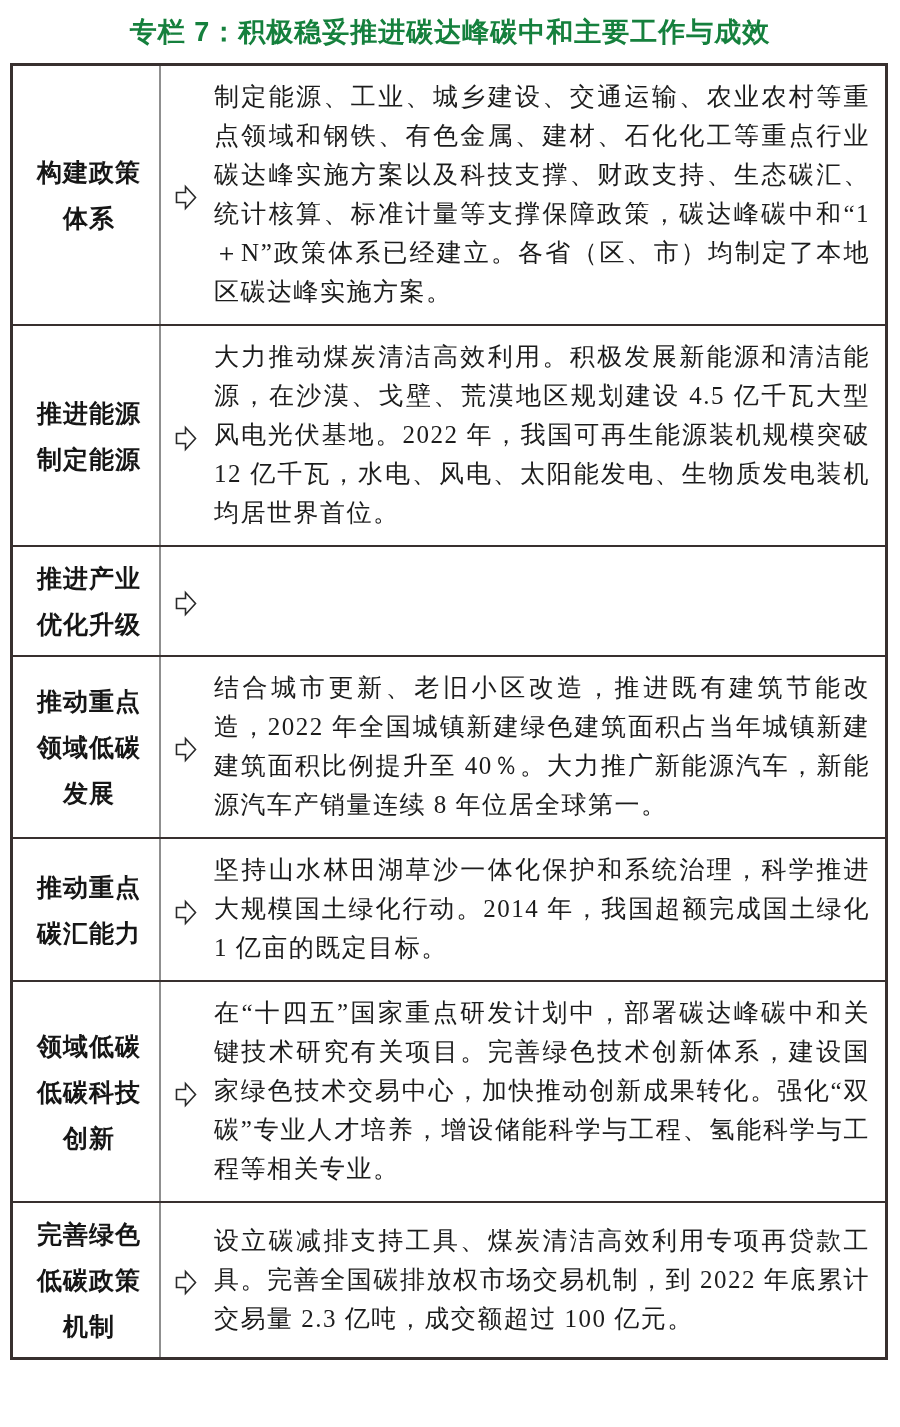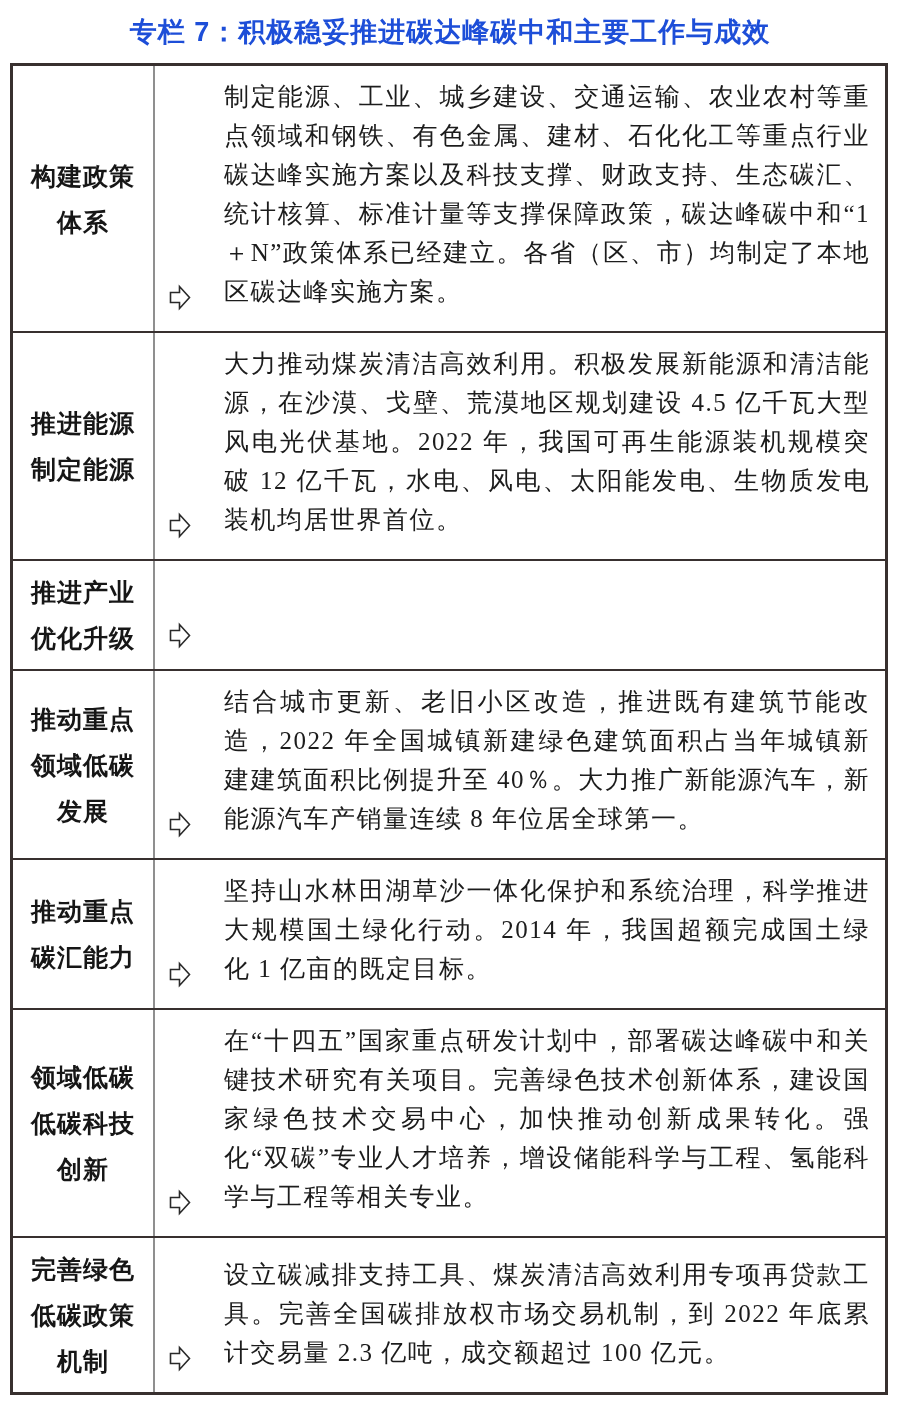--- a/index.html
+++ b/index.html
@@ -18,21 +18,21 @@
   }
   .doc-title {
     margin: 0;
     padding-top: 14px;
     padding-bottom: 13px;
     text-align: center;
     font-family: "Liberation Sans", sans-serif;
     font-weight: 700;
     font-size: 27px;
     letter-spacing: 1px;
-    color: #1d4ed8;
+    color: #15803d;
   }
   .box-table {
     margin-left: 10px;
     width: 878px;
     border: 3px solid #38302f;
     box-sizing: border-box;
   }
   .box-row {
     display: flex;
     align-items: stretch;
@@ -51,28 +51,28 @@
     justify-content: center;
     text-align: center;
     font-family: "Liberation Sans", sans-serif;
     font-weight: 700;
     font-size: 25px;
     line-height: 46px;
     letter-spacing: 1px;
     color: #161616;
     white-space: pre-line;
     padding: 8px 4px;
+    margin-left: 6px;
   }
   .row-content {
     flex: 1 1 auto;
     display: flex;
-    align-items: flex-end;
-    padding: 11px 15px 20px 14px;
+    align-items: center;
+    padding: 11px 15px 13px 14px;
     box-sizing: border-box;
-    gap: 16px;
   }
   .bullet {
     flex: 0 0 auto;
     width: 22px;
     height: 27px;
     margin-top: 7px;
     margin-right: 17px;
   }
   .bullet svg {
     display: block;

